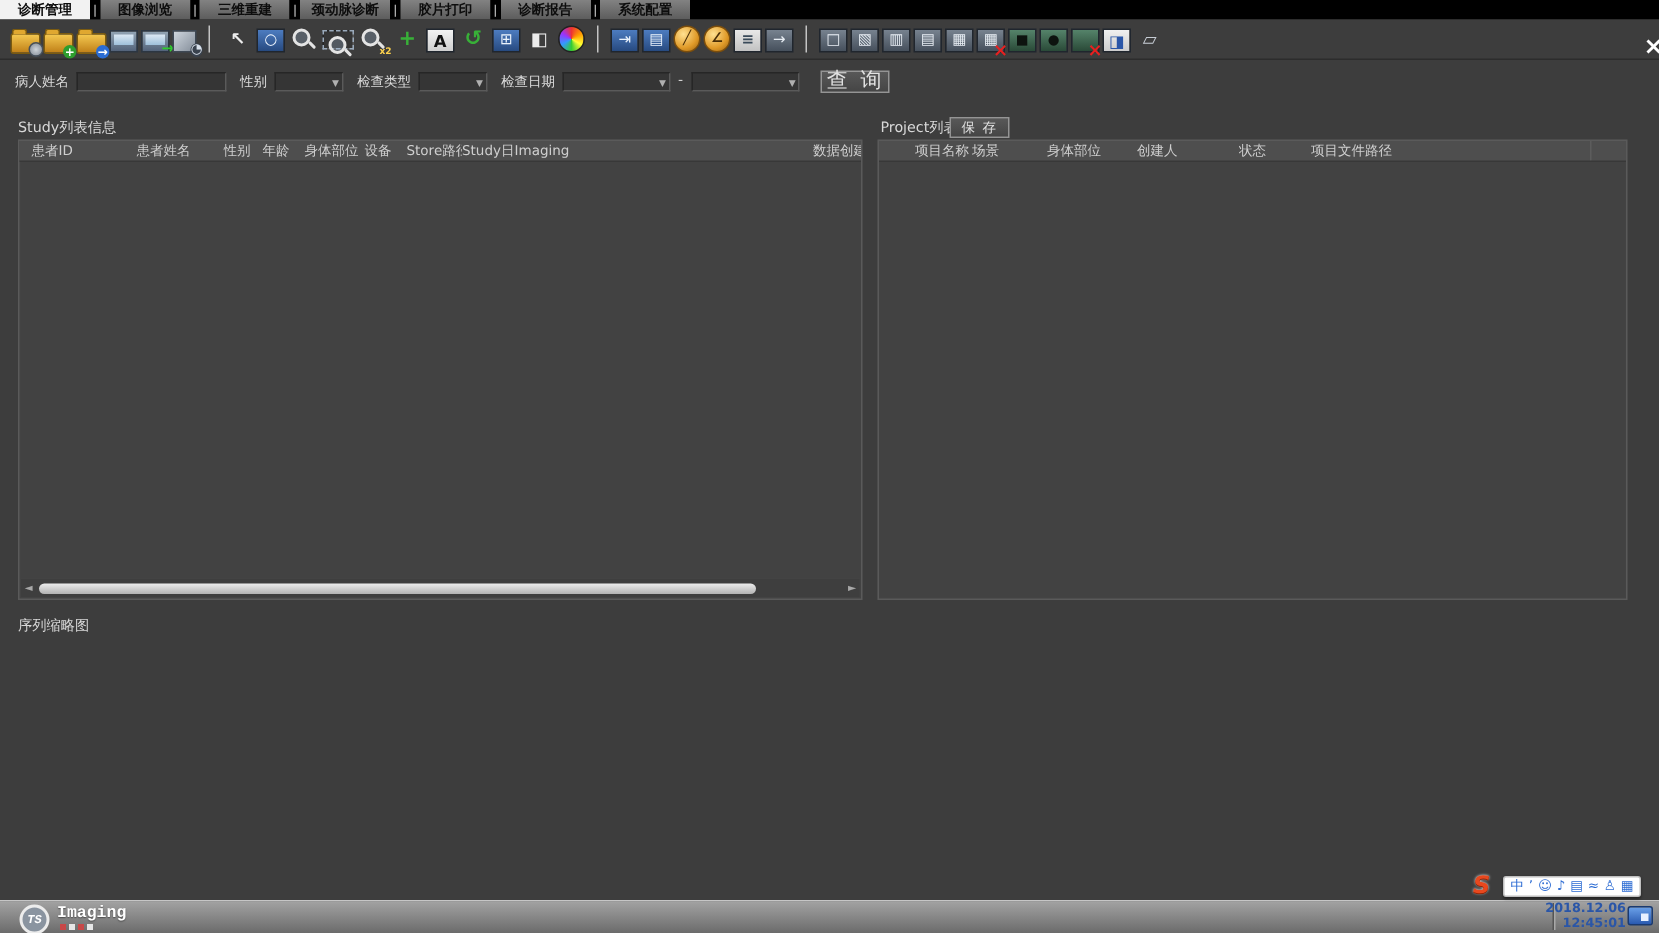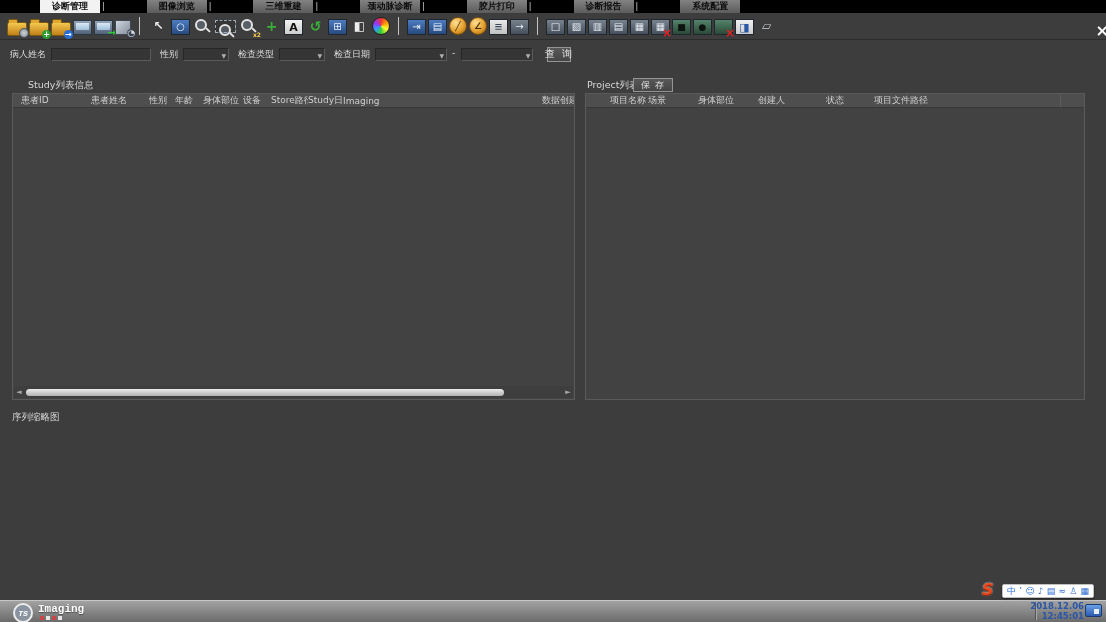--- a/index.html
+++ b/index.html
@@ -1,21 +1,21 @@
 <!DOCTYPE html>
 <html><head>
 <meta charset="utf-8">
 <style>
   html,body{margin:0;padding:0;background:#222;}
   .app{position:relative;width:1106px;height:622px;background:#3d3d3d;overflow:hidden;
        font-family:"DejaVu Sans","Liberation Sans",sans-serif;-webkit-font-smoothing:antialiased;}
   
   .tabbar{position:absolute;top:0;left:0;right:0;height:13px;background:#000;display:flex;align-items:stretch;}
   .tab{min-width:50px;padding:0 5px;display:flex;align-items:center;justify-content:center;
-       font-size:9px;font-weight:bold;color:#0d0d0d;background:linear-gradient(#828282,#5c5c5c);cursor:default;margin-left:40px;}
+       font-size:9px;font-weight:bold;color:#0d0d0d;background:linear-gradient(#828282,#5c5c5c);cursor:default;}
   .tab.active{background:#f2f2f2;}
   .tabdiv{color:#d8d8d8;font-size:8px;display:flex;align-items:center;padding:0 2px;background:#000;}
   
   .toolbar{position:absolute;top:13px;left:0;right:0;height:26px;display:flex;align-items:center;
            padding-left:6px;background:#3d3d3d;border-bottom:1px solid #2c2c2c;}
   .tbsep{width:1px;height:18px;background:#c4c4c4;margin:0 7px;flex:none;}
   .tbi{position:relative;width:21px;height:20px;display:inline-flex;align-items:center;justify-content:center;
        margin:0 1px;font-size:10px;flex:none;}
   .tbi.folder{background:linear-gradient(#f4c850,#c08018);width:18px;height:12px;margin-top:5px;
               border-radius:2px;border:1px solid #7a5a10;}
@@ -61,21 +61,21 @@
              font-size:9px;color:#dcdcdc;white-space:nowrap;}
   .ql{margin-right:5px;font-family:Liberation Mono, monospace;}
   .inp,.sel{background:#353535;border:1px solid #262626;border-bottom-color:#5a5a5a;border-right-color:#5a5a5a;
             height:13px;box-sizing:border-box;}
   .inp{width:100px;color:#e0e0e0;font-size:9px;padding:0 3px;outline:none;}
   .sel{position:relative;}
   .sel::after{content:"▼";position:absolute;right:2px;top:3px;font-size:6px;color:#b0b0b0;}
   .gap8{margin-left:9px;} .gap4{margin-left:4px;}
   .btn{background:linear-gradient(#585858,#454545);border:1px solid #949494;color:#e2e2e2;
        display:flex;align-items:center;justify-content:center;box-sizing:border-box;cursor:default;}
-  .qbtn{width:24px;height:15px;font-size:10px;letter-spacing:2px;margin-left:14px;}
+  .qbtn{width:46px;height:15px;font-size:14px;letter-spacing:2px;margin-left:14px;}
   
   .seclabel{position:absolute;font-size:9.5px;color:#d8d8d8;}
   .panel{position:absolute;background:#434343;border:1px solid #5a5a5a;box-sizing:border-box;}
   .thead{height:13px;background:#4e4e4e;border-bottom:1px solid #383838;display:flex;align-items:center;
          font-size:9px;color:#cfcfcf;overflow:hidden;}
   .sp-col,.pp-col{box-sizing:border-box;white-space:nowrap;overflow:hidden;flex:none;}
   .sp-col:nth-child(1){width:78px;padding-left:8px;}
   .sp-col:nth-child(2){width:58px;} .sp-col:nth-child(3){width:26px;}
   .sp-col:nth-child(4){width:28px;} .sp-col:nth-child(5){width:40px;}
   .sp-col:nth-child(6){width:28px;} .sp-col:nth-child(7){width:37px;}
@@ -234,21 +234,21 @@
     <div class="sel" style="width:46px;"></div>
     <span class="ql gap8">检查类型</span>
     <div class="sel" style="width:46px;"></div>
     <span class="ql gap8">检查日期</span>
     <div class="sel" style="width:72px;"></div>
     <span class="ql gap4">-</span>
     <div class="sel" style="width:72px;"></div>
     <div class="btn qbtn">查 询</div>
   </div>
 
-  <div class="seclabel" style="left:28px;top:79px;">Study列表信息</div>
+  <div class="seclabel" style="left:12px;top:79px;">Study列表信息</div>
   <div class="panel" style="left:12px;top:93px;width:563px;height:307px;">
     <div class="thead">
         <span class="sp-col">患者ID</span>
         <span class="sp-col">患者姓名</span>
         <span class="sp-col">性别</span>
         <span class="sp-col">年龄</span>
         <span class="sp-col">身体部位</span>
         <span class="sp-col">设备</span>
         <span class="sp-col">Store路径</span>
         <span class="sp-col">Study日期</span>

